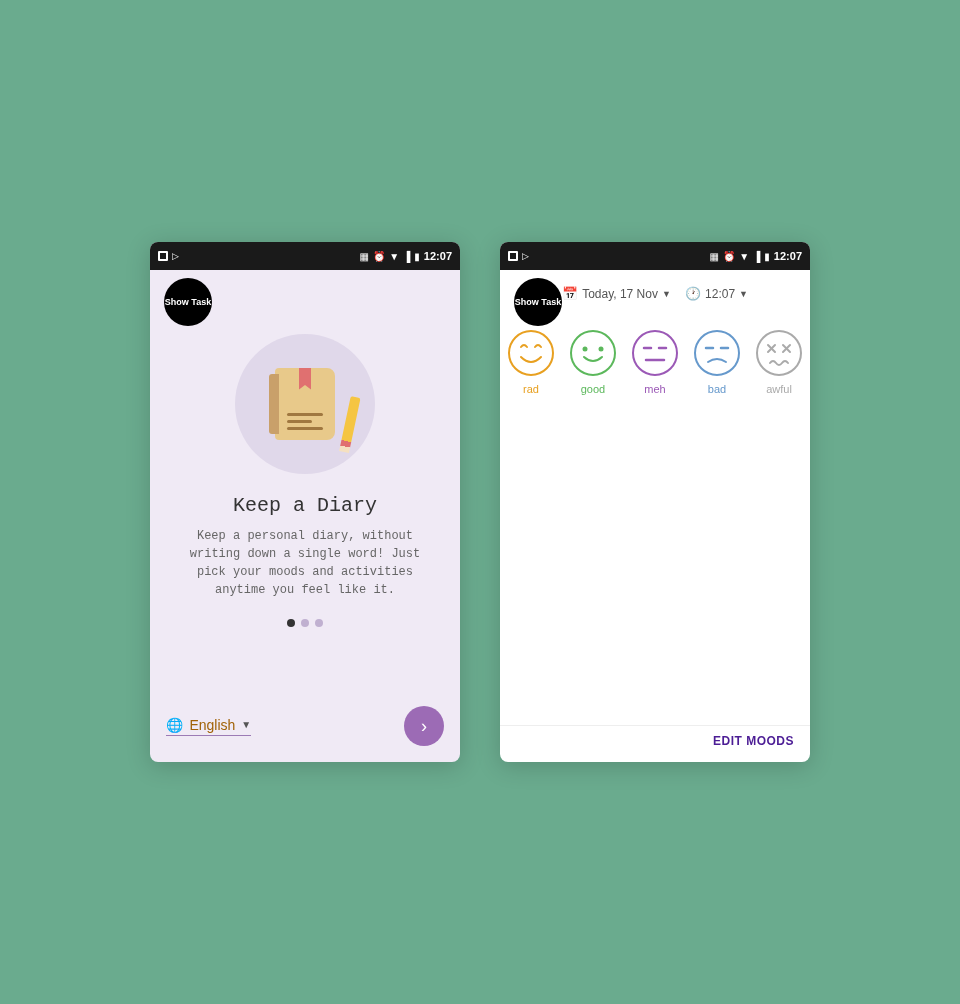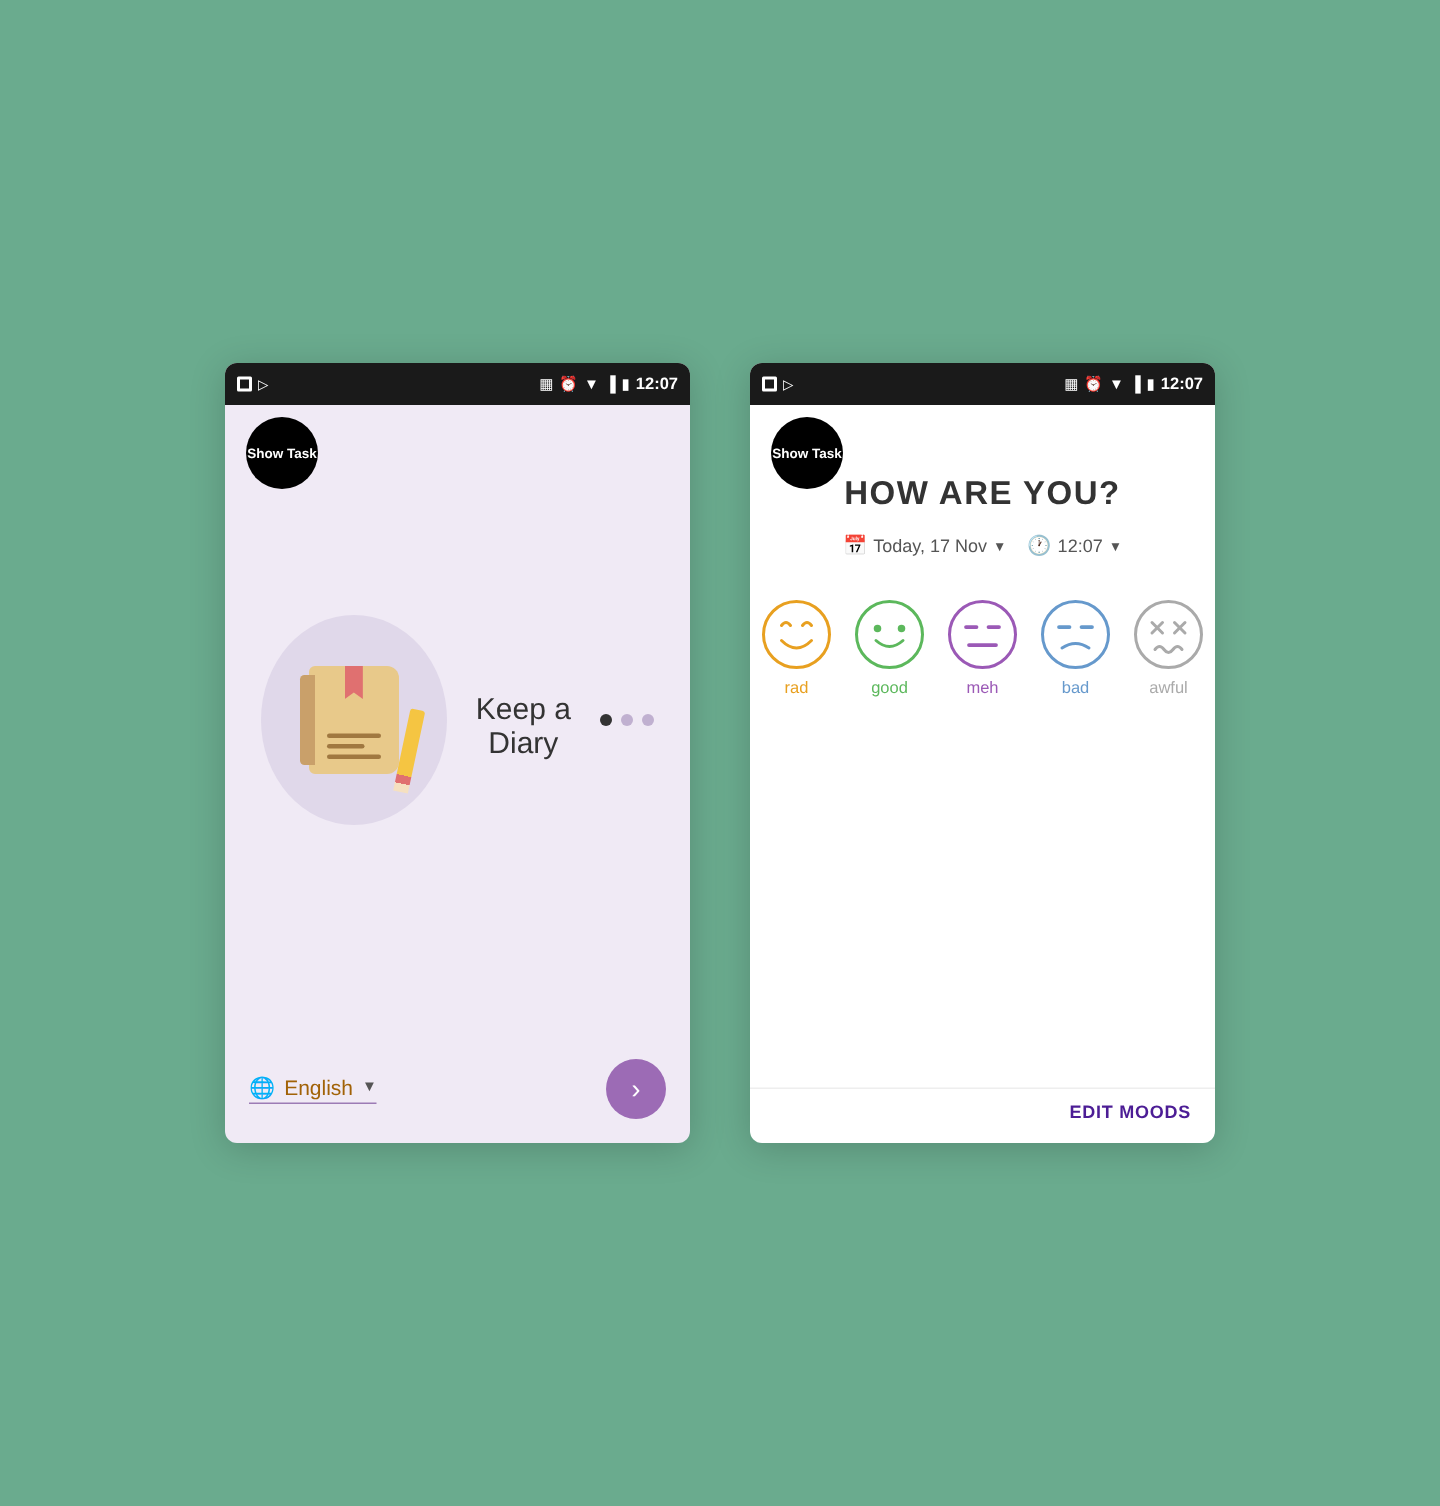--- a/index.html
+++ b/index.html
@@ -90,24 +90,25 @@
     }
 
     
     .phone-1 {
       background: #f0eaf5;
     }
 
     .phone-1 .content {
       flex: 1;
       display: flex;
-      flex-direction: row;
+      flex-direction: column;
       align-items: center;
       justify-content: center;
       padding: 20px 24px 16px;
+      font-family: Liberation Mono, monospace;
     }
 
     .diary-illustration {
       width: 140px;
       height: 140px;
       background: #e0d8ea;
       border-radius: 50%;
       display: flex;
       align-items: center;
       justify-content: center;
@@ -373,20 +374,21 @@
         <div class="diary-lines">
           <div class="diary-line"></div>
           <div class="diary-line"></div>
           <div class="diary-line"></div>
         </div>
       </div>
       <div class="diary-pencil"></div>
     </div>
 
     <h1 class="phone-title">Keep a Diary</h1>
+    <p class="phone-description">Keep a personal diary, without writing down a single word! Just pick your moods and activities anytime you feel like it.</p>
 
     <div class="dots-container">
       <div class="dot active"></div>
       <div class="dot"></div>
       <div class="dot"></div>
     </div>
   </div>
 
   <div class="phone-1-footer">
     <div class="language-select">
@@ -414,21 +416,20 @@
       <span class="status-icon">▐</span>
       <span class="status-icon">▮</span>
       <span class="status-time">12:07</span>
     </div>
   </div>
 
   <button class="show-task-btn">Show
 Task</button>
 
   <div class="content">
-    <h1 class="how-are-you-title">HOW ARE YOU?</h1>
 
     <div class="datetime-row">
       <div class="datetime-item">
         <span class="dt-icon">📅</span>
         <span>Today, 17 Nov</span>
         <span class="dt-chevron">▼</span>
       </div>
       <div class="datetime-item">
         <span class="dt-icon">🕐</span>
         <span>12:07</span>

